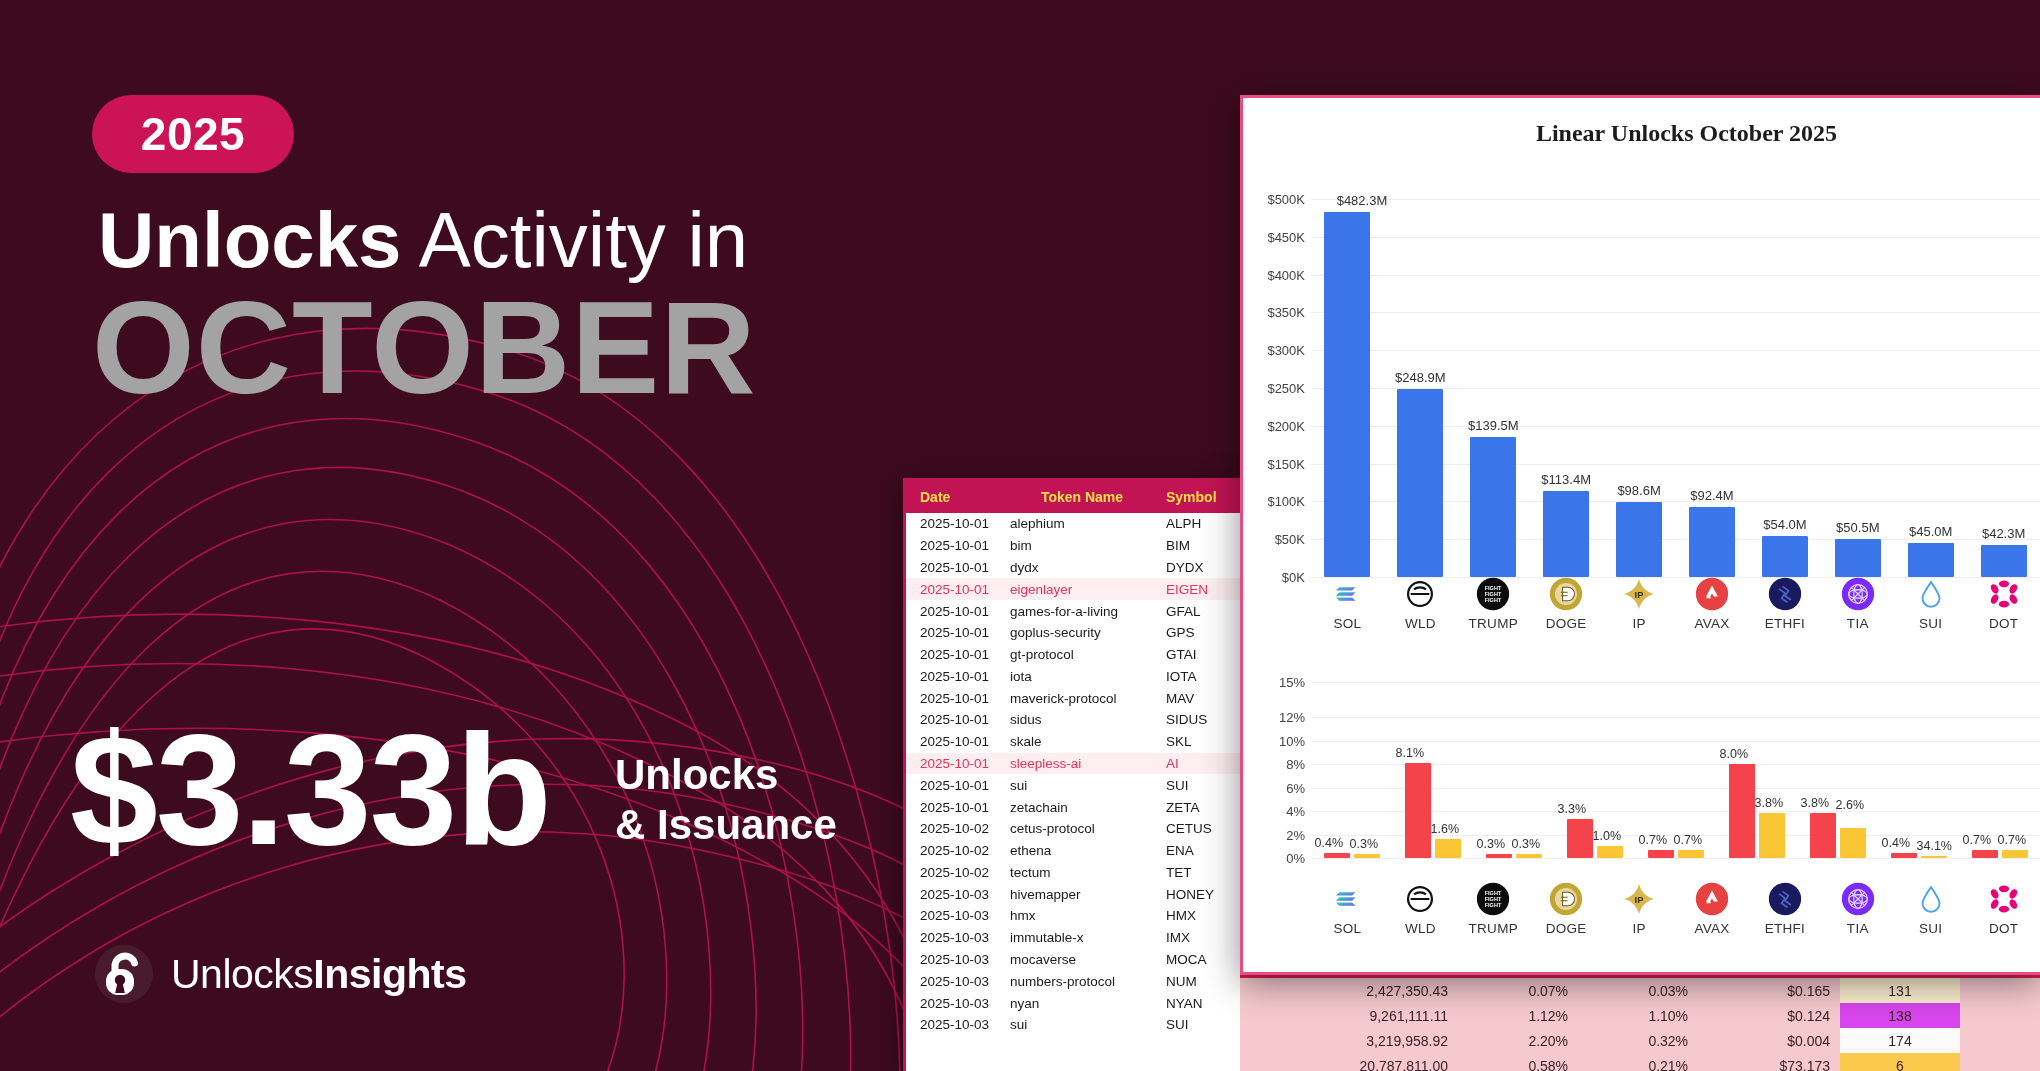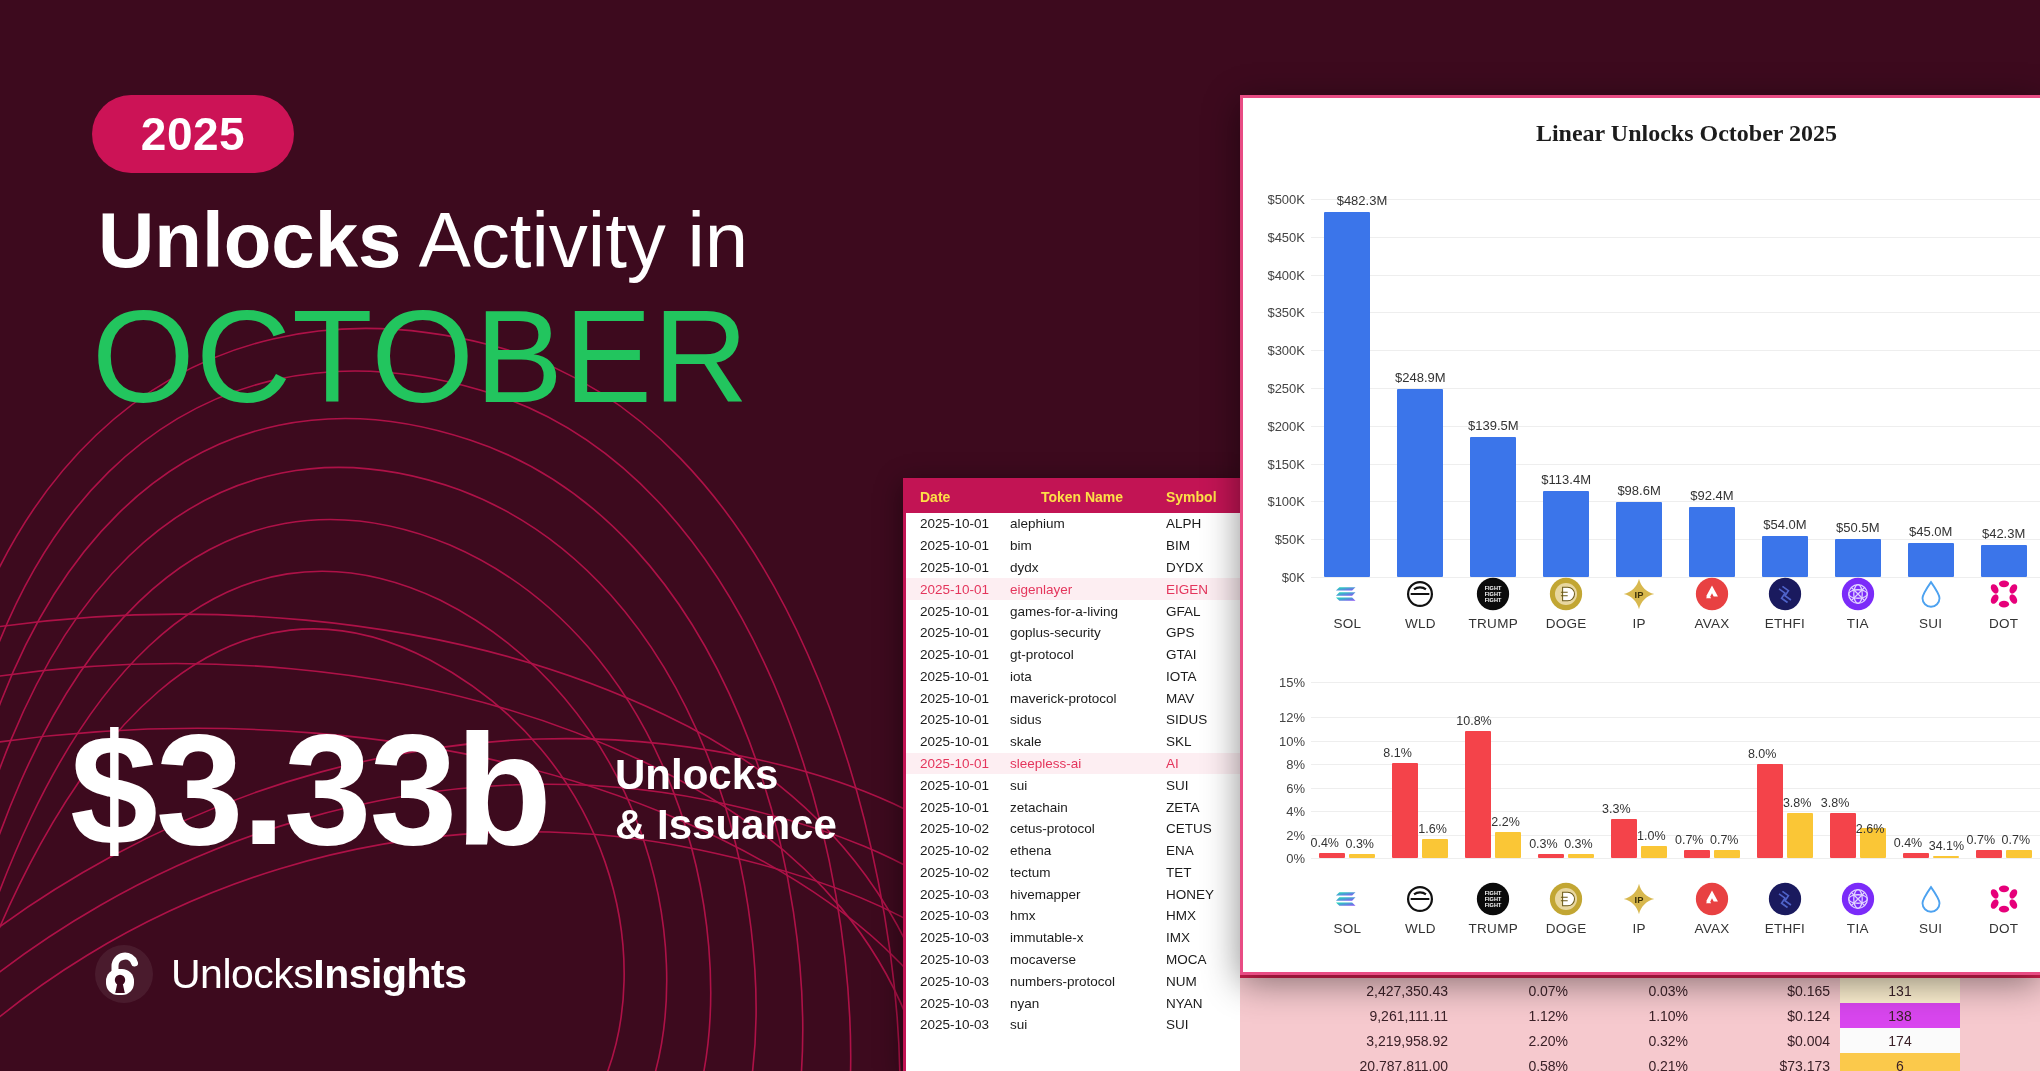--- a/index.html
+++ b/index.html
@@ -25,22 +25,22 @@
   }
 
   .headline-1 {
     position:absolute; left:98px; top:200px;
     font-size:78px; color:#fff; white-space:nowrap; line-height:1.05;
   }
   .headline-1 .bold { font-weight:bold; }
   .headline-1 .light { font-weight:normal; }
 
   .headline-2 {
-    position:absolute; left:92px; top:288px;
-    font-size:132px; font-weight:normal; color:#22c55e;
+    position:absolute; left:92px; top:279px;
+    font-size:132px; font-weight:bold; color:#a3a3a3;
     letter-spacing:1px; line-height:1.05; white-space:nowrap;
   }
 
   .bignum {
     position:absolute; left:70px; top:710px;
     font-size:158px; font-weight:bold; color:#fff;
     line-height:1; letter-spacing:-2px; white-space:nowrap;
   }
   .bignum-sub {
     position:absolute; left:615px; top:750px;
@@ -533,30 +533,20 @@
               <div class="plab" style="bottom: 98.04px; left: -9px;">8.1%</div>
               <div class="pbar red" style="height: 95.04px; background: rgb(244, 67, 74);"></div>
             </div>
             <div style="position: relative; display: flex; align-items: flex-end;">
               <div class="plab" style="bottom: 21.7733px; left: -4px;">1.6%</div>
               <div class="pbar yel" style="height: 18.7733px; background: rgb(250, 198, 54);"></div>
             </div>
           </div>
           <div class="grp">
             <div style="position: relative; display: flex; align-items: flex-end;">
-              <div class="plab" style="bottom: 129.72px; left: -9px;">10.8%</div>
-              <div class="pbar red" style="height: 126.72px; background: rgb(244, 67, 74);"></div>
-            </div>
-            <div style="position: relative; display: flex; align-items: flex-end;">
-              <div class="plab" style="bottom: 28.8133px; left: -4px;">2.2%</div>
-              <div class="pbar yel" style="height: 25.8133px; background: rgb(250, 198, 54);"></div>
-            </div>
-          </div>
-          <div class="grp">
-            <div style="position: relative; display: flex; align-items: flex-end;">
               <div class="plab" style="bottom: 6.52px; left: -9px;">0.3%</div>
               <div class="pbar red" style="height: 3.52px; background: rgb(244, 67, 74);"></div>
             </div>
             <div style="position: relative; display: flex; align-items: flex-end;">
               <div class="plab" style="bottom: 6.52px; left: -4px;">0.3%</div>
               <div class="pbar yel" style="height: 3.52px; background: rgb(250, 198, 54);"></div>
             </div>
           </div>
           <div class="grp">
             <div style="position: relative; display: flex; align-items: flex-end;">
@@ -587,21 +577,21 @@
               <div class="plab" style="bottom: 47.5867px; left: -4px;">3.8%</div>
               <div class="pbar yel" style="height: 44.5867px; background: rgb(250, 198, 54);"></div>
             </div>
           </div>
           <div class="grp">
             <div style="position: relative; display: flex; align-items: flex-end;">
               <div class="plab" style="bottom: 47.5867px; left: -9px;">3.8%</div>
               <div class="pbar red" style="height: 44.5867px; background: rgb(244, 67, 74);"></div>
             </div>
             <div style="position: relative; display: flex; align-items: flex-end;">
-              <div class="plab" style="bottom: 22px; left: -4px;">2.6%</div>
+              <div class="plab" style="bottom: 46px; left: -4px;">2.6%</div>
               <div class="pbar yel" style="height: 30.5067px; background: rgb(250, 198, 54);"></div>
             </div>
           </div>
           <div class="grp">
             <div style="position: relative; display: flex; align-items: flex-end;">
               <div class="plab" style="bottom: 7.69333px; left: -9px;">0.4%</div>
               <div class="pbar red" style="height: 4.69333px; background: rgb(244, 67, 74);"></div>
             </div>
             <div style="position: relative; display: flex; align-items: flex-end;">
               <div class="plab" style="bottom: 5px; left: -4px;">34.1%</div>

